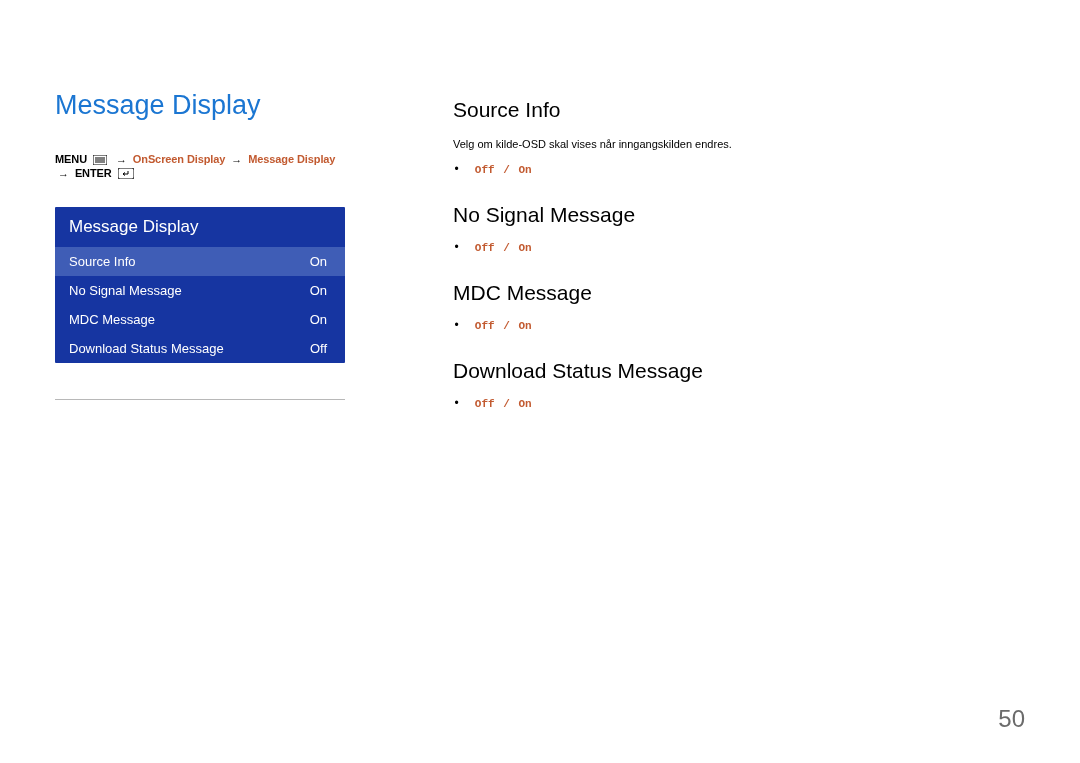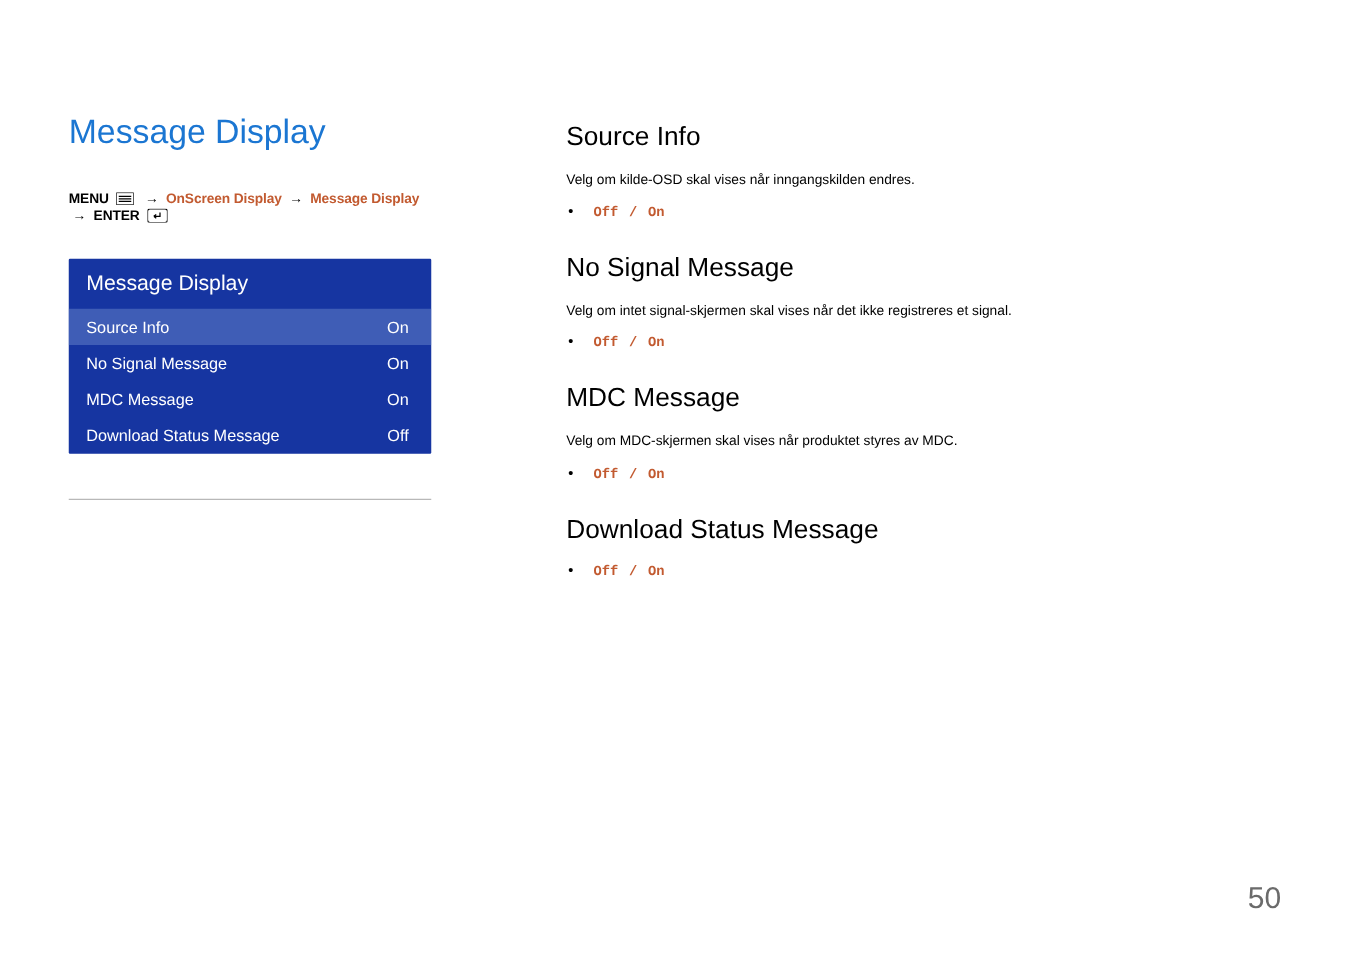--- a/index.html
+++ b/index.html
@@ -168,27 +168,25 @@
   </div>
 
   <div class="col-right">
     <h2 class="sect-heading first">Source Info</h2>
     <p class="sect-desc">Velg om kilde-OSD skal vises når inngangskilden endres.</p>
     <p class="options-line">
       <span class="opt-off">Off</span><span class="opt-sep"> / </span><span class="opt-on">On</span>
     </p>
 
     <h2 class="sect-heading">No Signal Message</h2>
-    <p class="sect-desc">Velg om intet signal-skjermen skal vises når det ikke registreres et signal.</p>
     <p class="options-line">
       <span class="opt-off">Off</span><span class="opt-sep"> / </span><span class="opt-on">On</span>
     </p>
 
     <h2 class="sect-heading">MDC Message</h2>
-    <p class="sect-desc">Velg om MDC-skjermen skal vises når produktet styres av MDC.</p>
     <p class="options-line">
       <span class="opt-off">Off</span><span class="opt-sep"> / </span><span class="opt-on">On</span>
     </p>
 
     <h2 class="sect-heading">Download Status Message</h2>
     <p class="options-line">
       <span class="opt-off">Off</span><span class="opt-sep"> / </span><span class="opt-on">On</span>
     </p>
   </div>
 </div>

